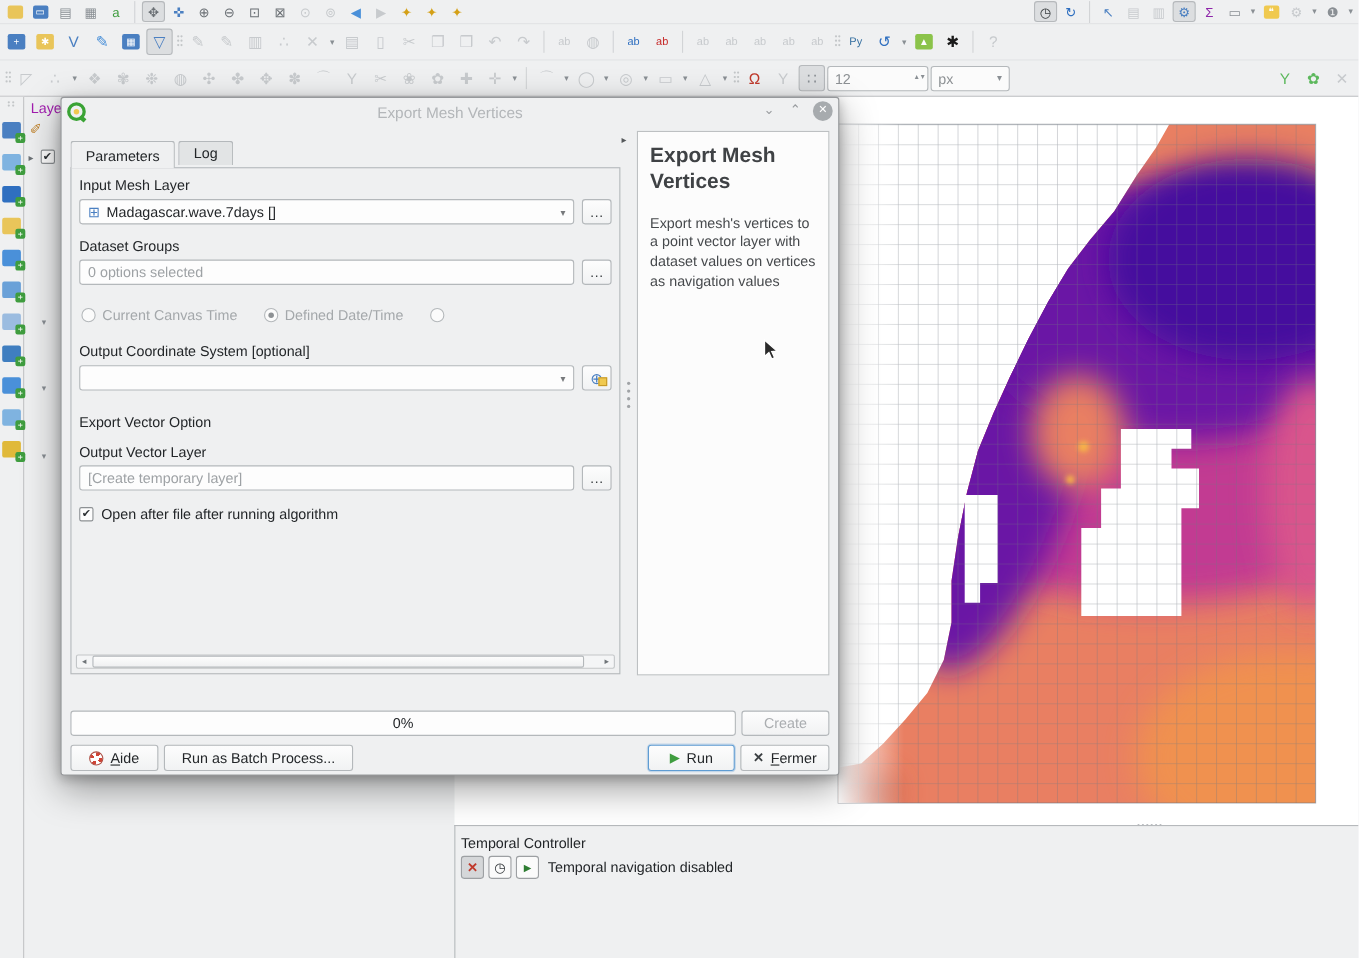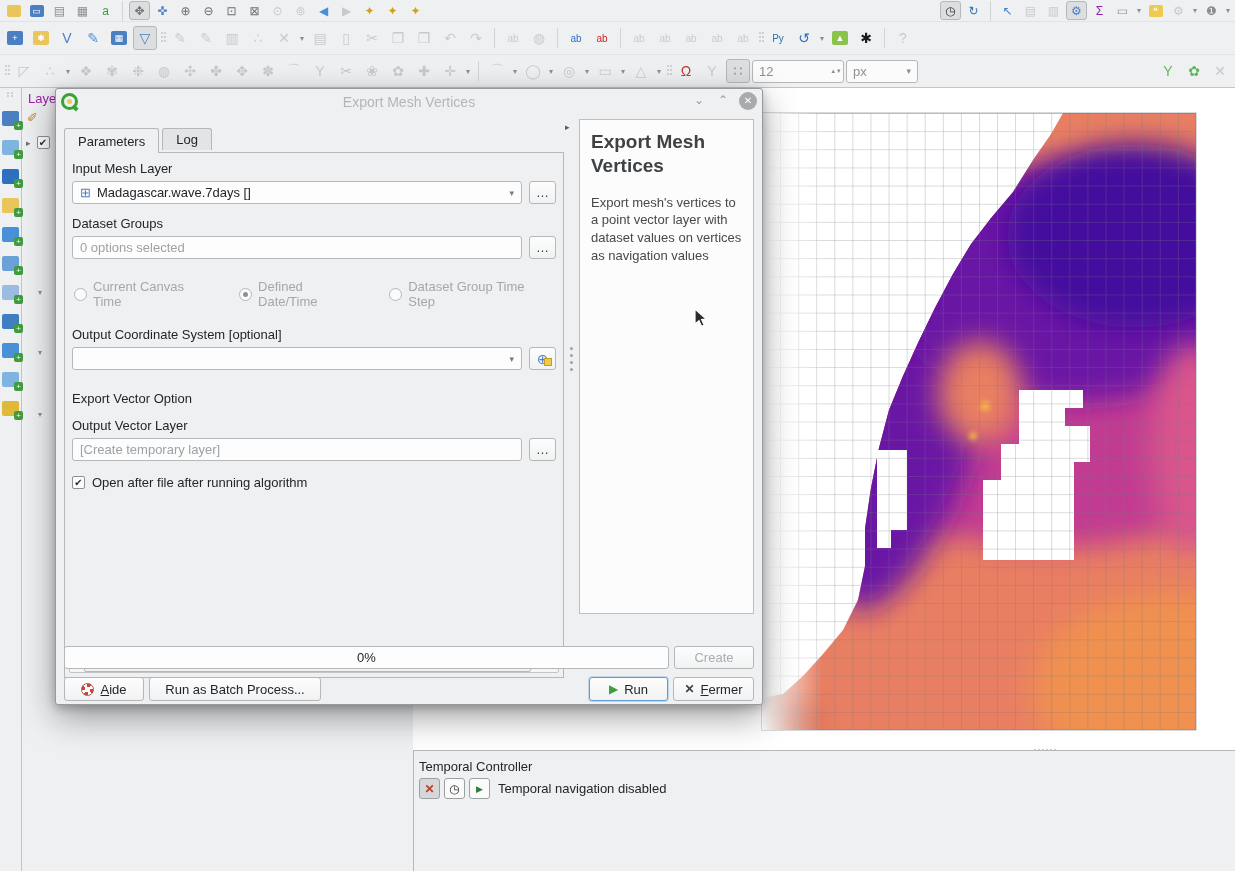--- a/index.html
+++ b/index.html
@@ -66,21 +66,21 @@
   #dialog-title{position:absolute;left:0;right:0;top:5px;text-align:center;color:#b3b6b9;font-size:14px}
   .win-btn{position:absolute;top:4px;font-size:12px;color:#9a9da0}
   #win-shade{left:638px}
   #win-max{left:662px}
   #win-close{left:683px;top:3px;width:18px;height:18px;background:#a7abae;border-radius:50%;color:#fff;font-size:10px;line-height:18px;text-align:center}
 
   .tabbar{display:flex;align-items:flex-start;margin:13px 0 0 8px;position:relative;z-index:2}
   .tab{border:1px solid #b4b8bb;border-bottom:none;border-radius:3px 3px 0 0;padding:0 13px;background:#e2e4e5;color:#232629;height:22px;line-height:22px;margin-right:3px}
   .tab.active{background:#eff0f1;height:25px;line-height:25px;margin-bottom:-1px}
 
-  #content-frame{position:absolute;left:8px;top:63px;width:500px;height:526px;border:1px solid #b4b8bb;padding:4px 7px;background:#eff0f1}
+  #content-frame{position:absolute;left:8px;top:63px;width:500px;height:461px;border:1px solid #b4b8bb;padding:4px 7px;background:#eff0f1}
   .flabel{margin:4px 0 5px;color:#232629}
   .frow{display:flex;gap:7px;align-items:center}
   .combo,.tinput{flex:1;height:23px;background:#fdfdfd;border:1px solid #b4b8bb;border-radius:3px;display:flex;align-items:center;padding:0 7px;position:relative;overflow:hidden}
   .combo::after{content:"▾";position:absolute;right:7px;font-size:9px;color:#77797c}
   .mesh-ic{color:#4a7fc1;font-size:13px;margin-right:6px}
   .ghost{color:#9ea2a5}
   .more-btn{width:27px;min-width:27px;height:23px;border:1px solid #b4b8bb;border-radius:3px;background:linear-gradient(#fdfdfd,#f1f2f3);text-align:center;line-height:21px;color:#3c4043}
   .crs-btn{width:27px;min-width:27px;height:23px;border:1px solid #b4b8bb;border-radius:3px;background:linear-gradient(#fdfdfd,#f1f2f3);display:flex;align-items:center;justify-content:center;position:relative;color:#4a7fc1;font-size:14px}
   .crs-btn::after{content:"";position:absolute;right:3px;bottom:3px;width:6px;height:6px;background:#f0c94f;border:1px solid #c79a28}
   .radio-row{display:flex;gap:24px;margin:20px 2px 18px;color:#a4a8ab;align-items:center}
@@ -404,21 +404,20 @@
       <span class="radio-item">
         <span class="radio"></span>
         <span class="radio-label">Current Canvas Time</span>
       </span>
       <span class="radio-item">
         <span class="radio sel"></span>
         <span class="radio-label">Defined Date/Time</span>
       </span>
       <span class="radio-item">
         <span class="radio"></span>
-        <span class="radio-label">Dataset Group Time Step</span>
       </span>
     </div>
 
     <div class="flabel">Output Coordinate System [optional]</div>
     <div class="frow">
       <div class="combo">
         <span></span>
       </div>
       <div class="crs-btn">
           <span>⊕</span>

